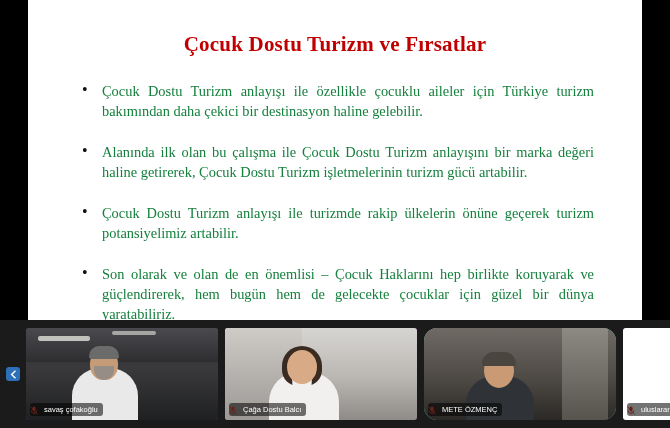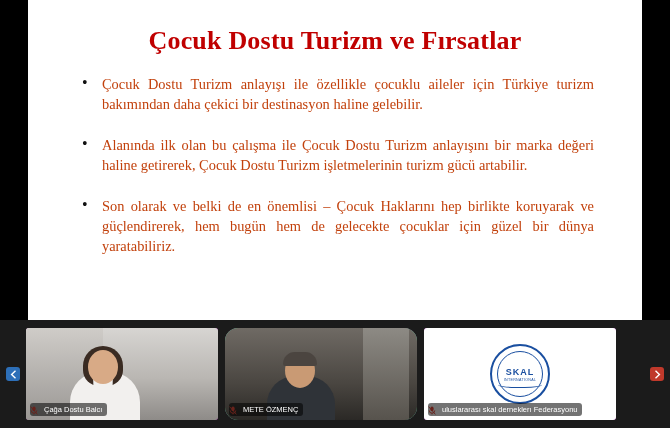--- a/index.html
+++ b/index.html
@@ -30,38 +30,38 @@
   }
   .slide {
     position: absolute;
     left: 28px;
     top: 0;
     width: 614px;
     height: 320px;
     background: #ffffff;
   }
   .slide-title {
-    margin: 12px;
+    margin: 18px;
     padding: 14px 10px 6px 10px;
     text-align: center;
     color: #C00000;
     font-family: "Liberation Serif", serif;
     font-weight: bold;
-    font-size: 26px;
+    font-size: 21px;
     letter-spacing: 0.2px;
   }
   .bullets {
     margin: 10px 0 0 0;
     padding: 0 48px 0 52px;
     list-style: none;
   }
   .bullet {
     position: relative;
     margin: 0 0 21px 0;
-    color: #c2410c;
+    color: #15803d;
     font-family: "Liberation Serif", serif;
     font-size: 14.4px;
     line-height: 20px;
     text-align: justify;
     padding-left: 22px;
   }
   .bullet:before {
     content: "\2022";
     position: absolute;
     left: 2px;
@@ -262,35 +262,56 @@
 <body>
 
 <div class="app">
 
   <div class="share-area">
     <div class="slide">
       <h1 class="slide-title">Çocuk Dostu Turizm ve Fırsatlar</h1>
       <ul class="bullets">
         <li class="bullet">Çocuk Dostu Turizm anlayışı ile özellikle çocuklu aileler için Türkiye turizm bakımından daha çekici bir destinasyon haline gelebilir.</li>
         <li class="bullet">Alanında ilk olan bu çalışma ile Çocuk Dostu Turizm anlayışını bir marka değeri haline getirerek, Çocuk Dostu Turizm işletmelerinin  turizm gücü artabilir.</li>
-        <li class="bullet">Son olarak ve belki de en önemlisi – Çocuk Haklarını hep birlikte koruyarak ve güçlendirerek, hem bugün hem de gelecekte çocuklar için güzel bir dünya yaratabiliriz.</li>
+        <li class="bullet">Çocuk Dostu Turizm anlayışı ile  turizmde rakip ülkelerin önüne geçerek turizm potansiyelimiz artabilir.</li>
+        <li class="bullet">Son olarak ve olan de en önemlisi – Çocuk Haklarını hep birlikte koruyarak ve güçlendirerek, hem bugün hem de gelecekte çocuklar için güzel bir dünya yaratabiliriz.</li>
       </ul>
     </div>
   </div>
 
   <div class="filmstrip">
 
     <div class="strip-arrow left">
       <svg width="7" height="9" viewBox="0 0 7 9" aria-hidden="true">
           <path d="M5.5 0.8 L1.6 4.5 L5.5 8.2" fill="none" stroke="#fff" stroke-width="1.4"></path>
         </svg>
     </div>
 
     <div class="tiles">
 
+      <div class="tile">
+        <div class="cam1">
+          <div class="ceil"></div>
+          <div class="strip-light"></div>
+          <div class="strip-light2"></div>
+          <div class="person"></div>
+          <div class="head"></div>
+          <div class="hair"></div>
+          <div class="beard"></div>
+        </div>
+        <div class="mic-dot">
+          <svg width="8" height="9" viewBox="0 0 8 9">
+              <rect x="2.4" y="0.6" width="3.2" height="4.6" rx="1.6" fill="#e74c3c"></rect>
+              <path d="M1.2 4.4a2.8 2.8 0 0 0 5.6 0" fill="none" stroke="#e74c3c" stroke-width="0.9"></path>
+              <line x1="4" y1="7" x2="4" y2="8.4" stroke="#e74c3c" stroke-width="0.9"></line>
+              <line x1="0.6" y1="0.6" x2="7.4" y2="8.4" stroke="#e74c3c" stroke-width="0.9"></line>
+            </svg>
+        </div>
+        <div class="tile-name">savaş çofakoğlu</div>
+      </div>
 
       <div class="tile">
         <div class="cam2">
           <div class="wall"></div>
           <div class="person"></div>
           <div class="hair"></div>
           <div class="head"></div>
         </div>
         <div class="mic-dot">
           <svg width="8" height="9" viewBox="0 0 8 9">

